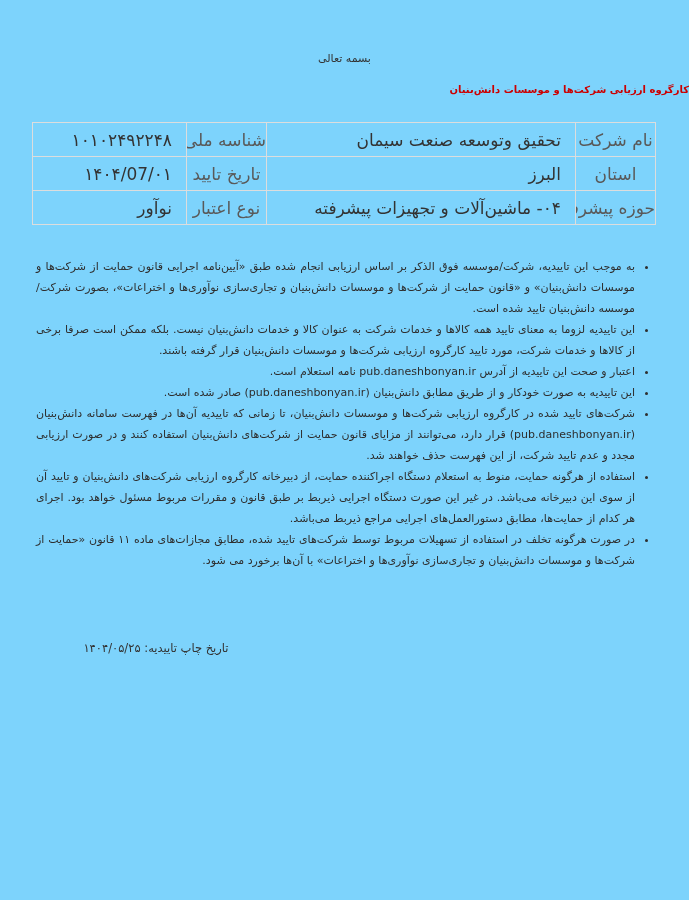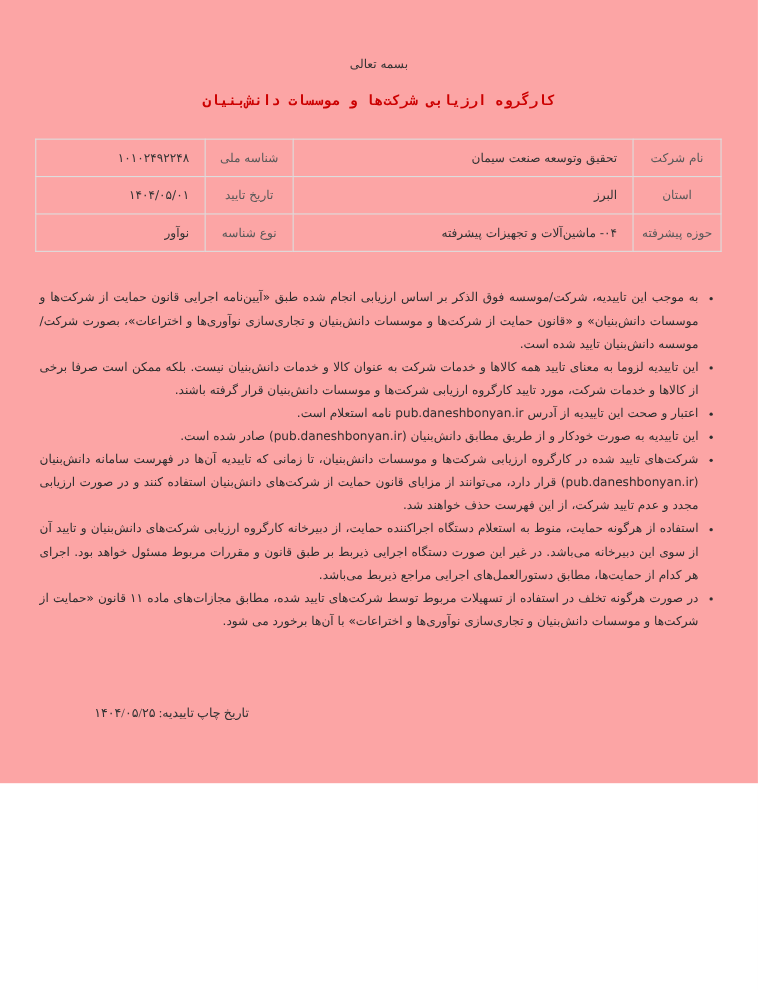--- a/index.html
+++ b/index.html
@@ -6,57 +6,57 @@
     --title-red:#cc0000;
     --border:#dddddd;
     --label-gray:#595959;
     --text:#333333;
   }
   html,body{margin:0;padding:0;background:#ffffff;}
   body{
     width:689px;height:900px;overflow:hidden;
     font-family:"DejaVu Sans",sans-serif;color:var(--text);
   }
-  .page{position:relative;width:689px;height:712px;background:#fca5a5;}
+  .page{position:relative;width:689px;height:900px;background:#7dd3fc;}
 
   .bismillah{
     padding-top:52px;text-align:center;font-size:11px;color:#333;
   }
   .cert-title{
-    margin-top:19px;text-align:center;
-    font-size:13px;font-weight:bold;color:var(--title-red);font-family:Liberation Mono, monospace;
+    margin-top:19px;
+    font-size:10px;font-weight:bold;color:var(--title-red);
   }
   .cert-subtitle{
     margin-top:17px;text-align:center;font-size:12px;color:#333;
   }
 
   table.info{
     border-collapse:collapse;table-layout:fixed;
     margin:27px 33px 0 33px;width:623px;
   }
   table.info td{
     border:1px solid var(--border);height:33px;
-    font-size:11px;vertical-align:middle;overflow:hidden;white-space:nowrap;
+    font-size:17px;vertical-align:middle;overflow:hidden;white-space:nowrap;
   }
   td.lbl{text-align:center;color:var(--label-gray);padding:0 0;}
   td.val{text-align:right;padding:0 14px;color:#333;}
 
   ul.notes{
     margin:31px 40px 0 36px;padding:0 14px 0 0;
     list-style:disc outside;
     font-size:11px;line-height:21px;color:#2e2e2e;
     text-align:justify;
   }
   ul.notes li{margin:0;padding:0;}
 
   .footer{
     position:absolute;top:641px;left:16px;width:280px;
     font-size:11.5px;color:#333;text-align:center;
   }
-  .print-date-line{margin-bottom:13px;font-family:Liberation Serif, serif;}
+  .print-date-line{margin-bottom:13px;}
   .secretariat-line{}
 </style>
 </head>
 <body>
 
 <div class="page">
 
   <div class="bismillah">بسمه تعالی</div>
 
   <div class="cert-title">کارگروه ارزیابی شرکت‌ها و موسسات دانش‌بنیان</div>
@@ -73,26 +73,26 @@
       <tr>
         <td class="lbl">نام شرکت</td>
         <td class="val">تحقیق وتوسعه صنعت سیمان</td>
         <td class="lbl">شناسه ملی</td>
         <td class="val">۱۰۱۰۲۴۹۲۲۴۸</td>
       </tr>
       <tr>
         <td class="lbl">استان</td>
         <td class="val">البرز</td>
         <td class="lbl">تاریخ تایید</td>
-        <td class="val">۱۴۰۴/۰۵/۰۱</td>
+        <td class="val">۱۴۰۴/07/۰۱</td>
       </tr>
       <tr>
         <td class="lbl">حوزه پیشرفته</td>
         <td class="val">۰۴- ماشین‌آلات و تجهیزات پیشرفته</td>
-        <td class="lbl">نوع شناسه</td>
+        <td class="lbl">نوع اعتبار</td>
         <td class="val">نوآور</td>
       </tr>
     </tbody>
   </table>
 
   <ul class="notes">
     <li>به موجب این تاییدیه، شرکت/موسسه فوق الذکر بر اساس ارزیابی انجام شده طبق «آیین‌نامه اجرایی قانون حمایت از شرکت‌ها و موسسات دانش‌بنیان» و «قانون حمایت از شرکت‌ها و موسسات دانش‌بنیان و تجاری‌سازی نوآوری‌ها و اختراعات»، بصورت شرکت/موسسه دانش‌بنیان تایید شده است.</li>
     <li>این تاییدیه لزوما به معنای تایید همه کالاها و خدمات شرکت به عنوان کالا و خدمات دانش‌بنیان نیست. بلکه ممکن است صرفا برخی از کالاها و خدمات شرکت، مورد تایید کارگروه ارزیابی شرکت‌ها و موسسات دانش‌بنیان قرار گرفته باشند.</li>
     <li>اعتبار و صحت این تاییدیه از آدرس pub.daneshbonyan.ir نامه استعلام است.</li>
     <li>این تاییدیه به صورت خودکار و از طریق مطابق دانش‌بنیان (pub.daneshbonyan.ir) صادر شده است.</li>

